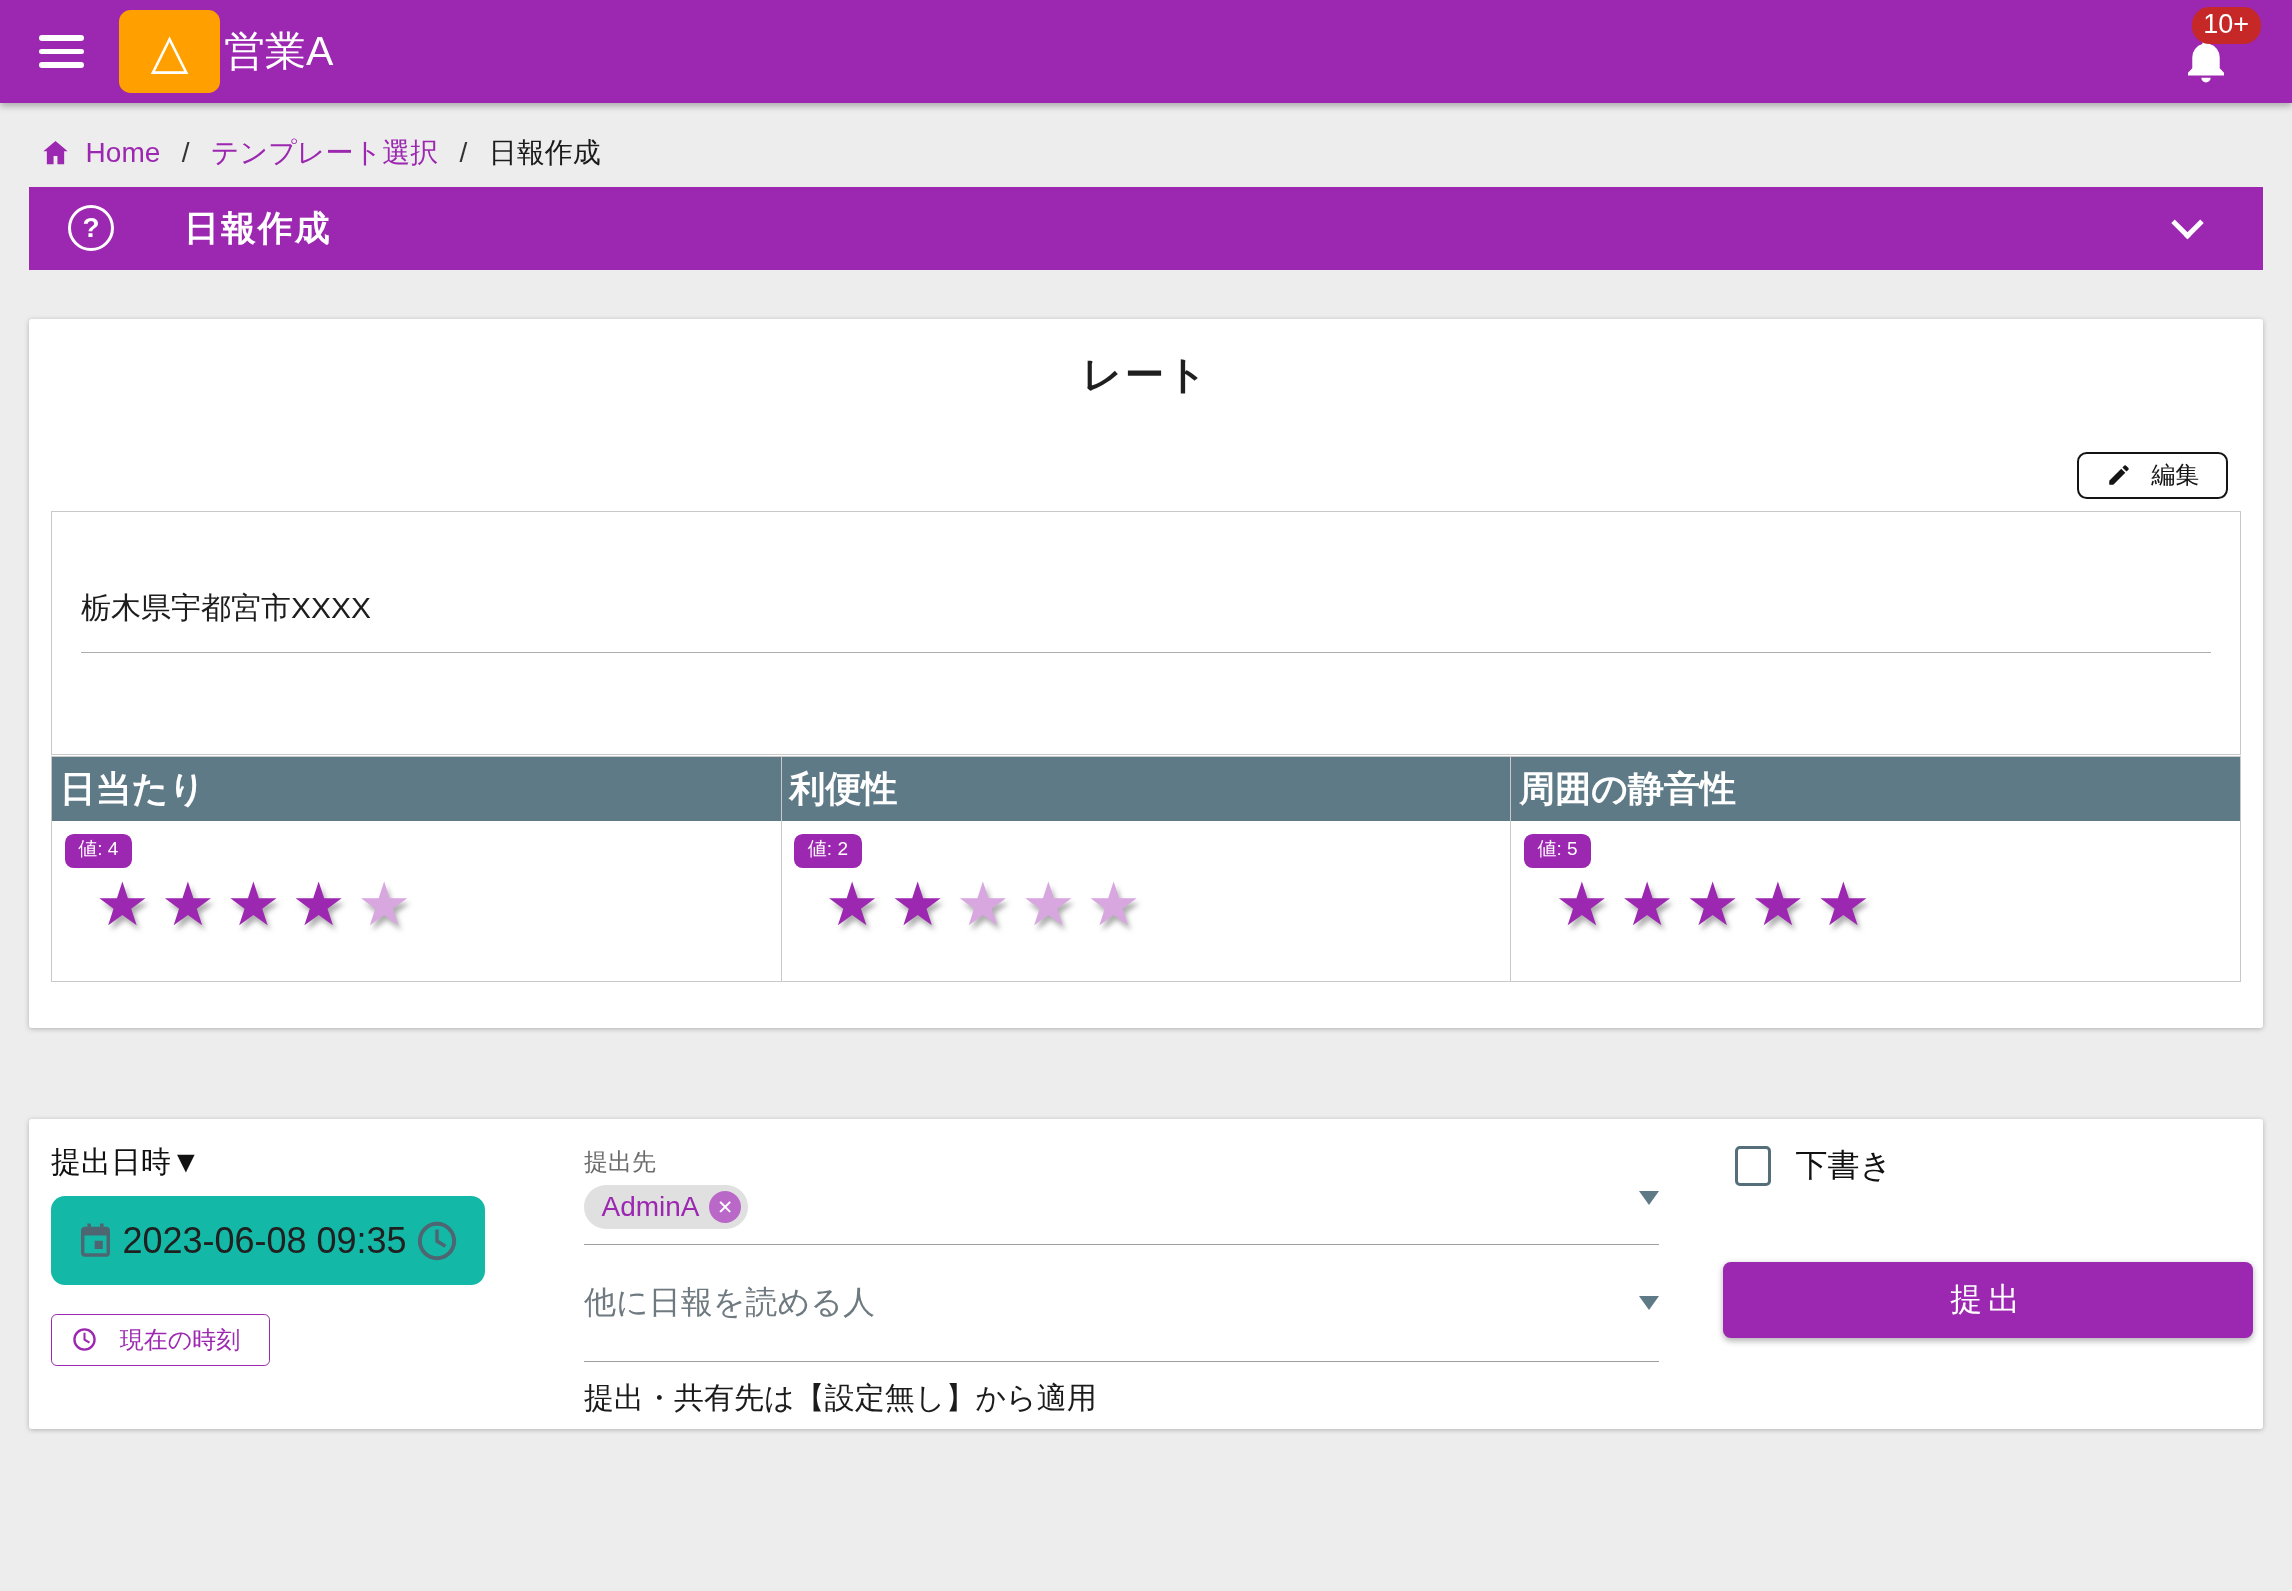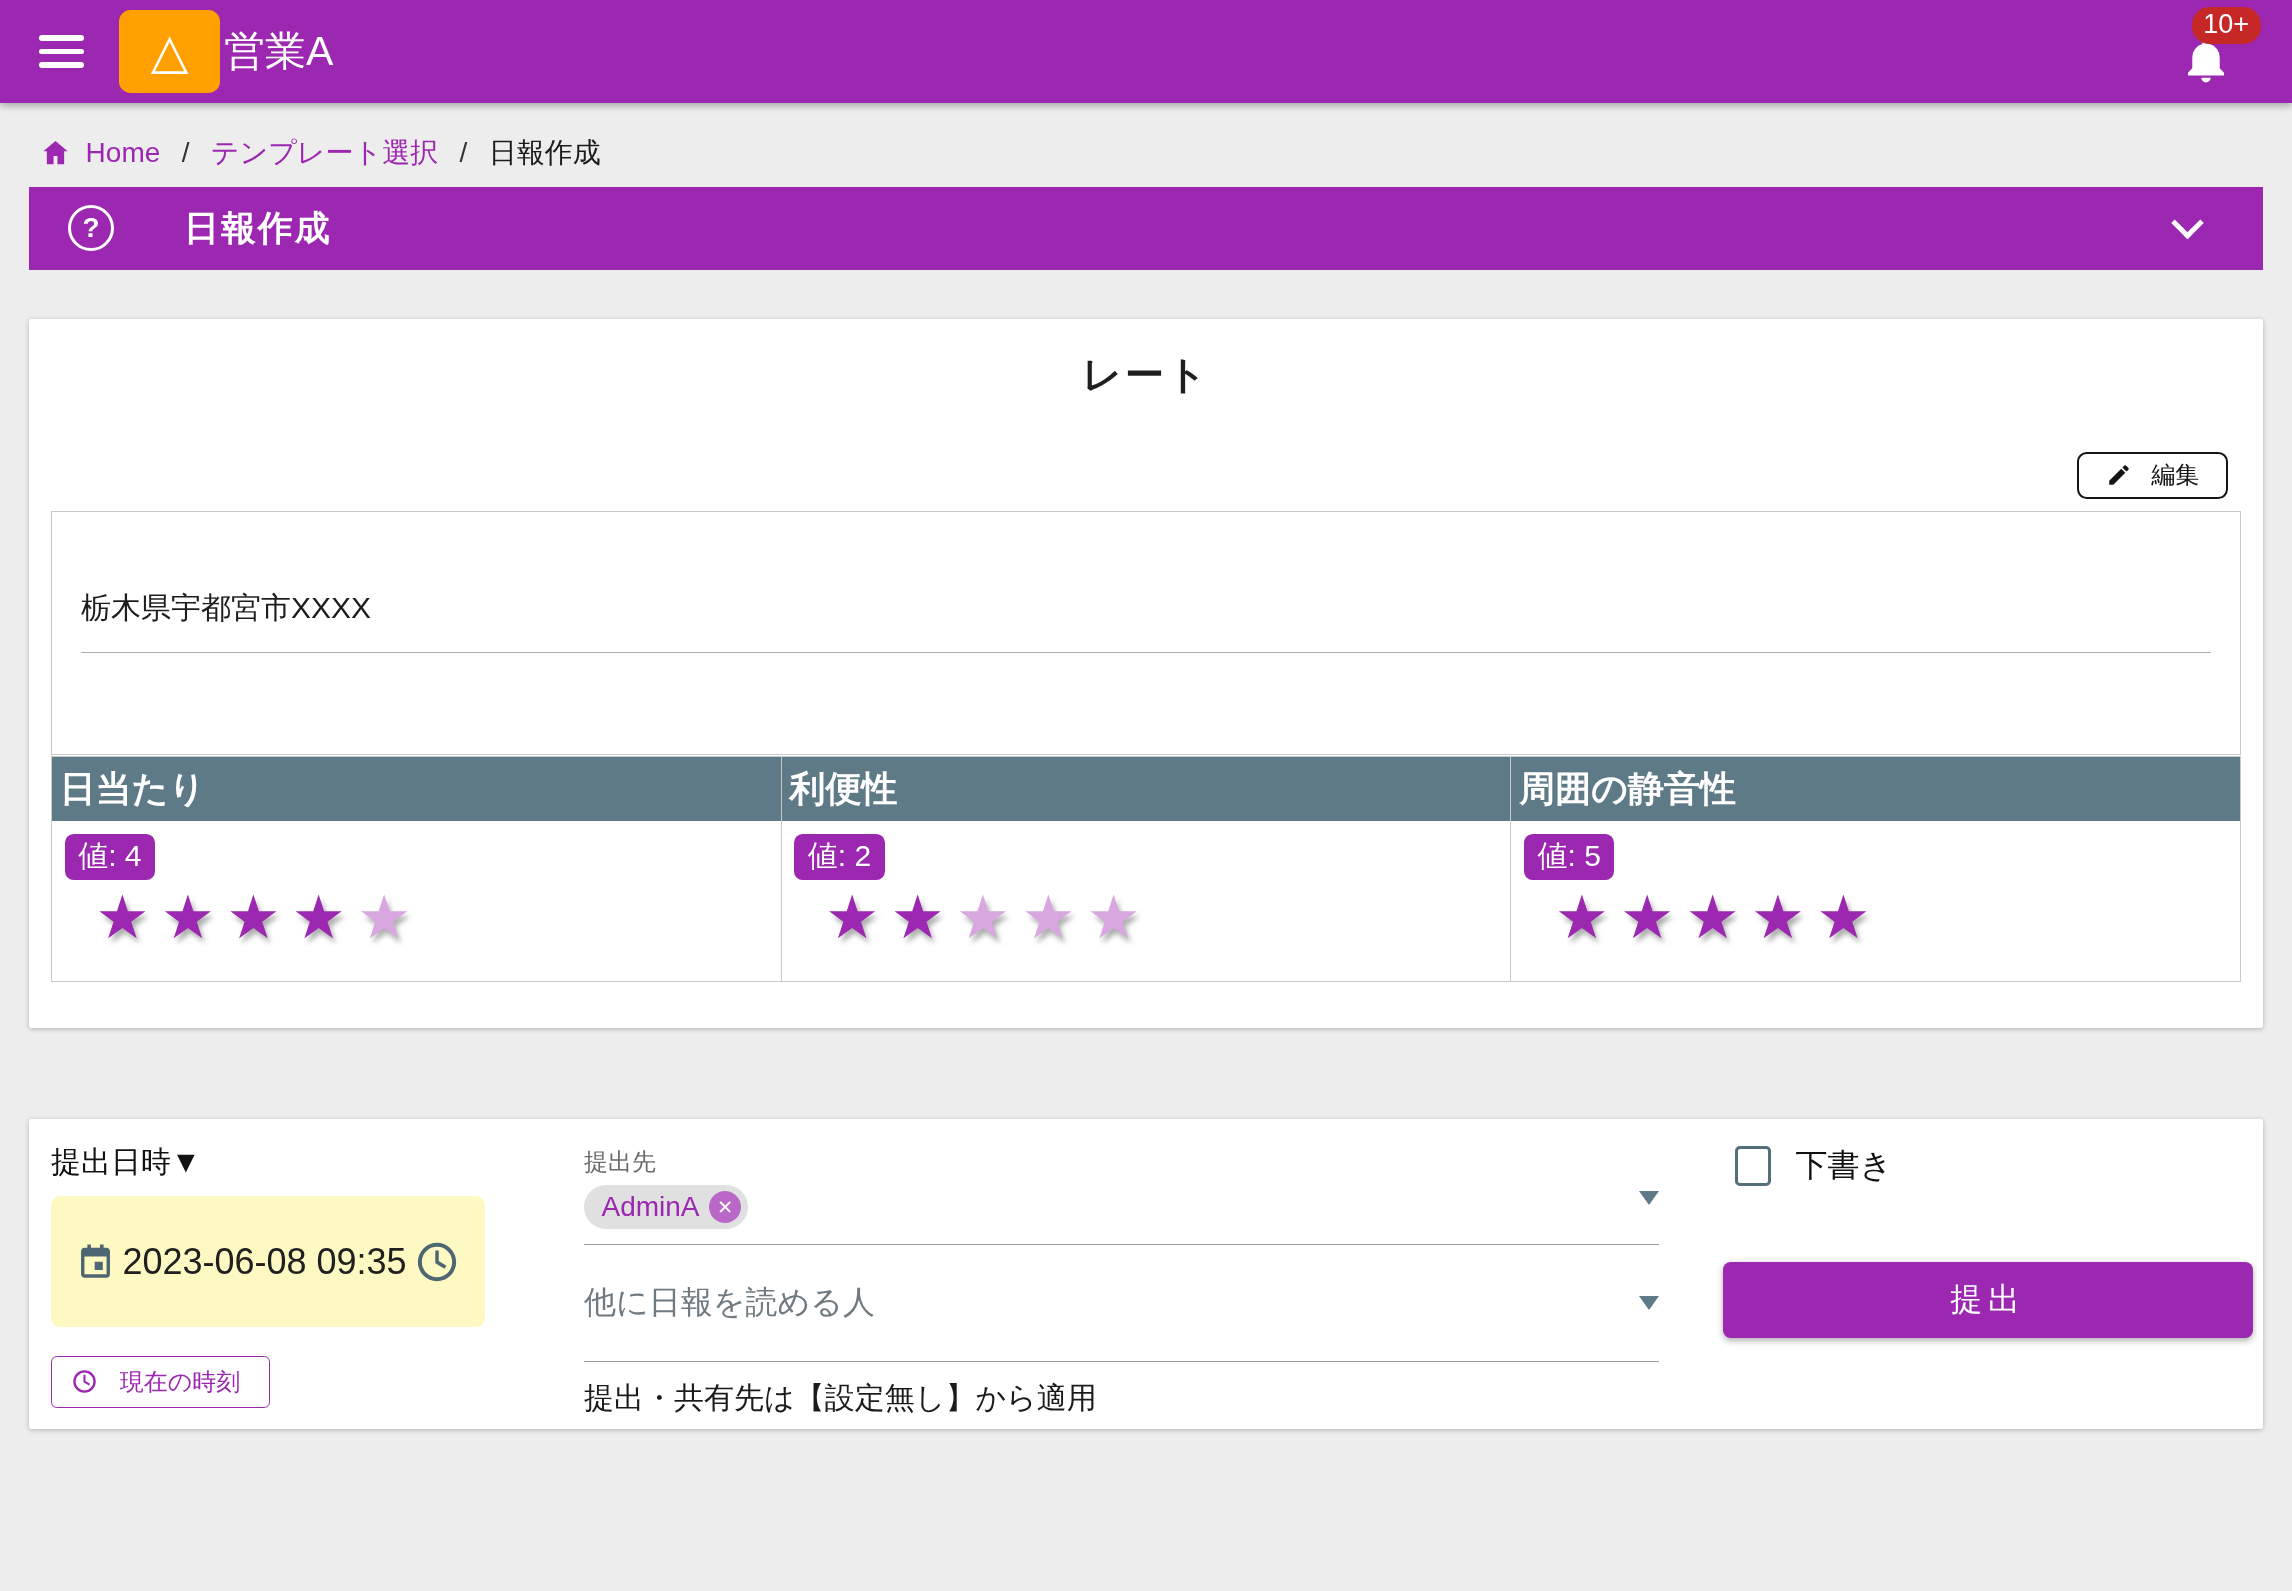--- a/index.html
+++ b/index.html
@@ -92,32 +92,32 @@
     margin: 76px 29px 14px; font-size: 30px; color: #1d1d1d;
     padding-bottom: 23px; border-bottom: 1px solid #adadad;
   }
   .ratings-row { margin: 1.9px 22px 0; display: flex; }
   .rating-col { flex: 1; border: 1px solid #c9c9c9; background: #fff; }
   .rating-col + .rating-col { border-left: none; }
   .rating-col .section-header { padding-left: 7.8px; }
   .rating-body { height: 160px; padding: 12.6px 0 0 12.6px; }
   .value-badge {
     display: inline-block; background: #9C27B0; color: #fff;
-    font-size: 30px; padding: 4.9px 13.6px 7.8px; border-radius: 8.7px; line-height: 1.1;
+    font-size: 19px; padding: 4.9px 13.6px 7.8px; border-radius: 8.7px; line-height: 1.1;
   }
   .stars { margin: 7.8px 0 0 31px; font-size: 60px; line-height: 1; letter-spacing: 11.6px; }
   .star { text-shadow: 2.9px 4.9px 4.9px rgba(110,110,110,.55); cursor: pointer; }
 
   
   .form-card { margin-top: 91px; height: 310px; display: flex; }
   .form-left { width: 493px; padding: 23px 0 0 22px; }
   .dt-label { font-size: 30px; color: #111; }
   .dt-field {
-    margin-top: 13.6px; width: 434px; height: 131px; background: #fef9c3;
-    border-radius: 9px; display: flex; align-items: center; padding: 0 25px;
+    margin-top: 13.6px; width: 434px; height: 89px; background: #14b8a6;
+    border-radius: 14px; display: flex; align-items: center; padding: 0 25px;
     cursor: pointer;
   }
   .dt-value { flex: 1; text-align: center; font-size: 36px; color: #202020; }
   .now-btn {
     margin-top: 29px; display: inline-flex; align-items: center; gap: 21.3px;
     background: transparent; border: 1.9px solid #9C27B0; border-radius: 5.8px;
     padding: 8.7px 29px 8.7px 19.4px; color: #9C27B0; font-size: 24px; cursor: pointer;
   }
   .form-mid { flex: 1; padding: 27px 0 0 62px; margin-right: 64px; }
   .mid-label { font-size: 24px; color: #6b6b6b; }

